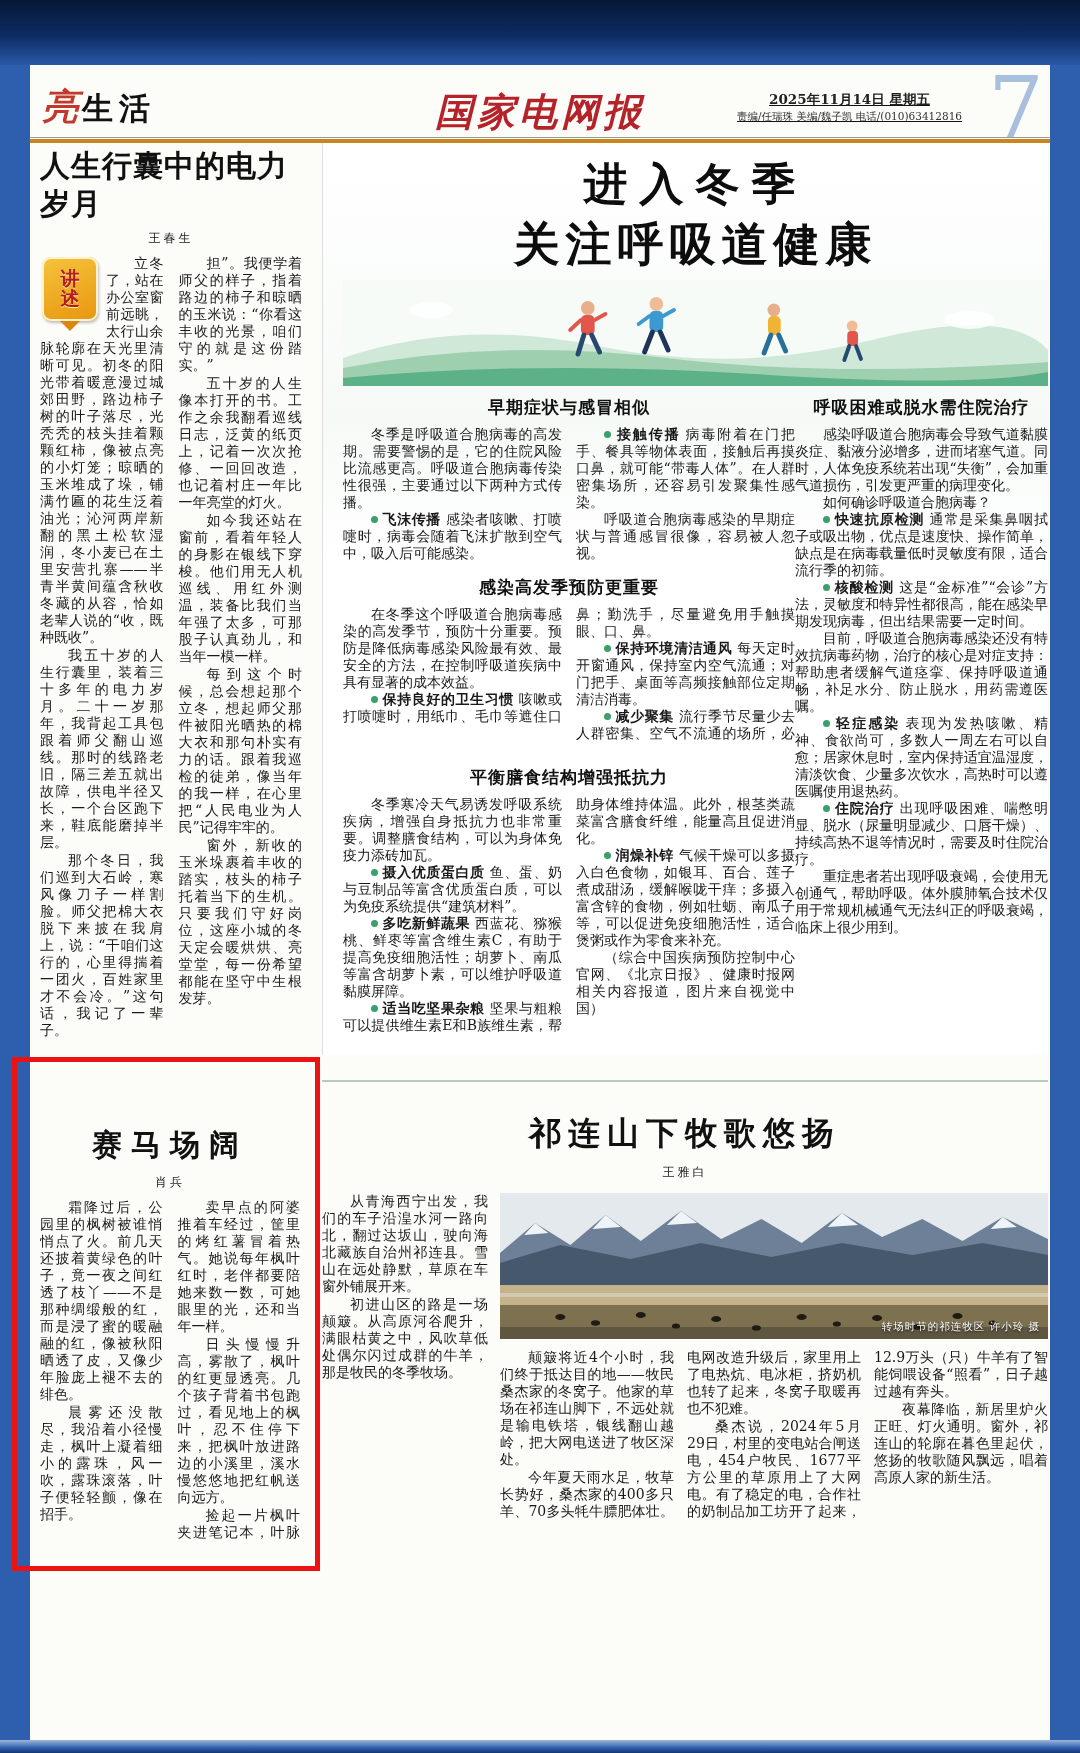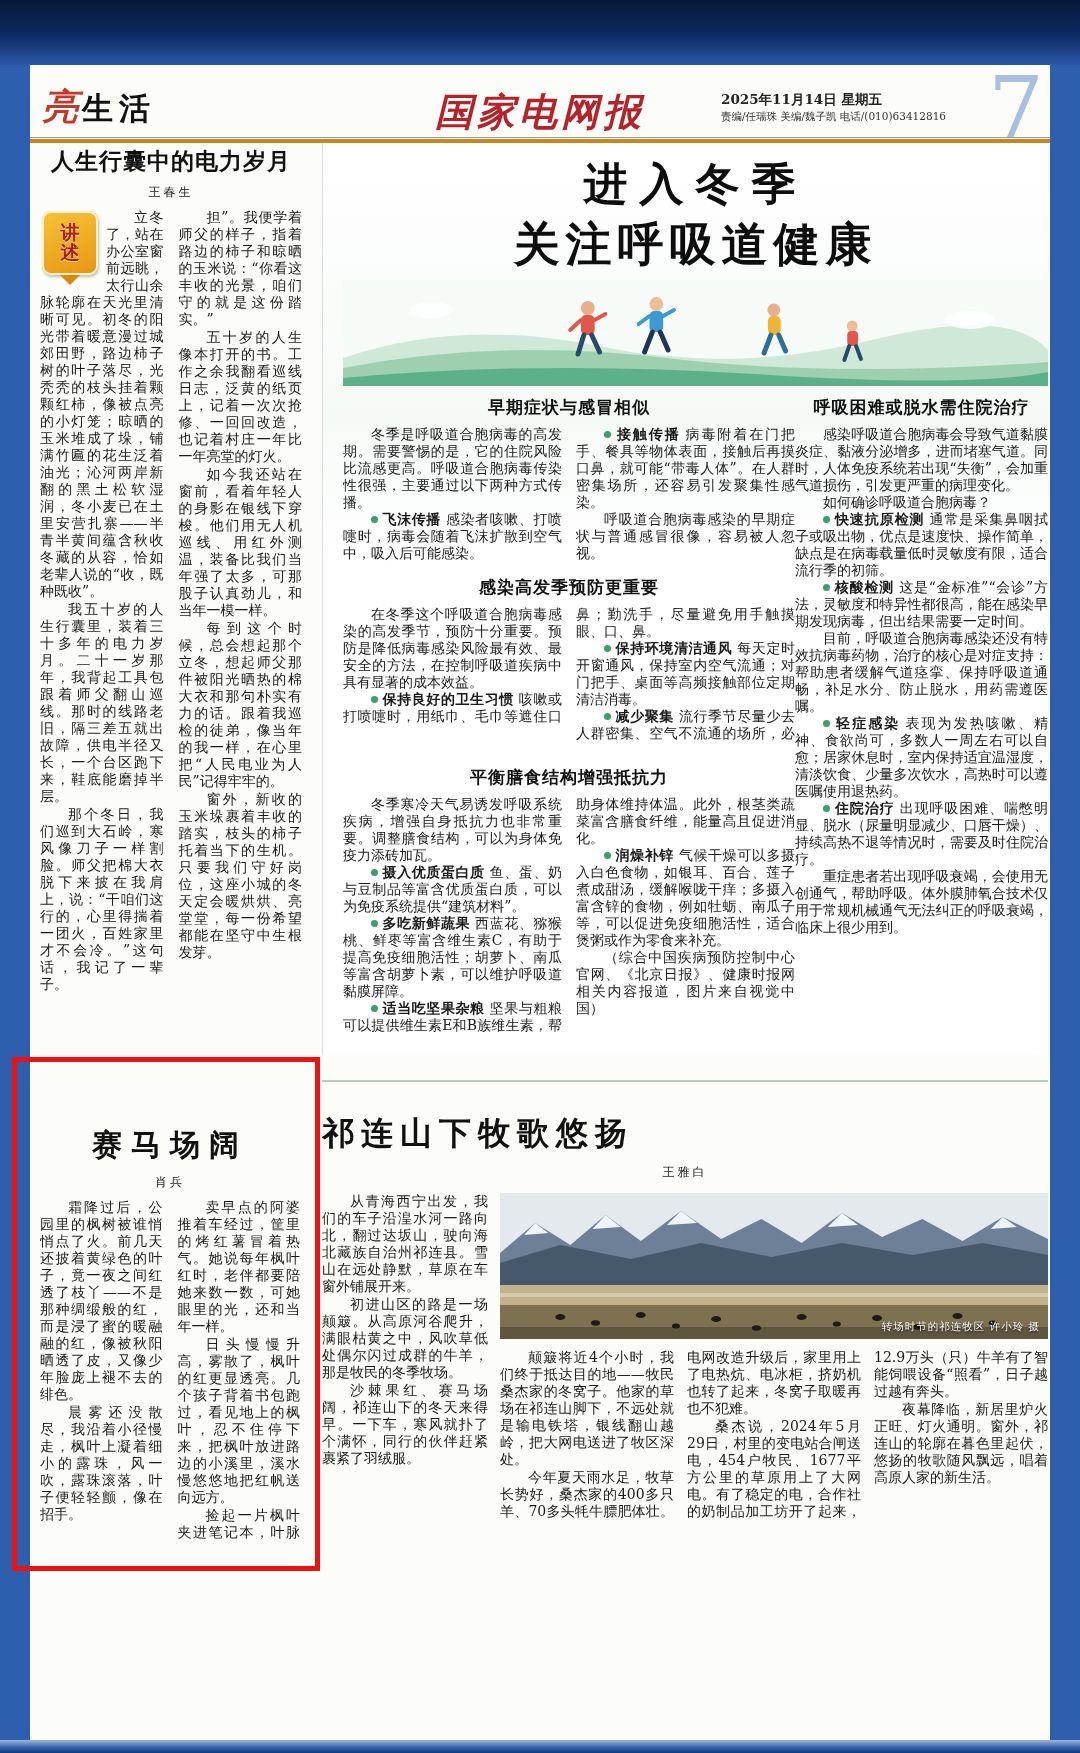--- a/index.html
+++ b/index.html
@@ -13,38 +13,38 @@
   .band-bottom{position:absolute;left:0;top:1740px;width:1080px;height:13px;
     background:linear-gradient(180deg,#9db7d8 0%,#2e5fae 60%,#16366f 100%);}
   .page{position:absolute;left:30px;top:65px;width:1020px;height:1675px;
     background:#fcfcf9;color:#111;}
   
   .hdr{position:absolute;left:0;top:6px;width:100%;height:66px;}
   .brand{position:absolute;left:12px;top:12px;font-size:31px;font-weight:900;letter-spacing:6px;}
   .brand .accent{color:#c0392b;font-style:italic;font-size:36px;letter-spacing:0;margin-right:4px;}
   .masthead{position:absolute;left:0;right:0;top:16px;text-align:center;
     color:#b5232a;font-size:38px;font-weight:900;letter-spacing:4px;font-style:italic;}
-  .meta{position:absolute;right:104px;top:18px;text-align:left;line-height:1.5;}
+  .meta{position:absolute;right:88px;top:18px;text-align:center;line-height:1.5;text-decoration:underline;}
   .meta .date{font-size:13.5px;font-weight:700;color:#222;}
   .meta .staff{font-size:10.5px;color:#333;}
   .pagenum{position:absolute;right:6px;top:-4px;font-size:88px;line-height:0.95;
     color:#a8c0de;font-weight:400;}
   .hrule{position:absolute;left:0;top:72px;width:100%;height:5px;
     border-top:1px solid #9a9a9a;background:linear-gradient(180deg,#fff 0 1px,#c8861d 1px 5px);}
   
   .byline{text-align:center;font-size:12px;color:#222;letter-spacing:3px;margin:8px 0;}
   .bp,.hp{margin:0;font-size:14px;line-height:17px;text-align:justify;text-indent:2em;
     color:#1a1a1a;}
   .hp .dot{display:none;width:7px;height:7px;border-radius:50%;background:#3aa06b;
     margin-right:4px;vertical-align:1px;}
   .hp.bullet .dot{display:inline-block;}
   .hp .lead{font-family:"DejaVu Sans","Liberation Sans",sans-serif;font-weight:700;margin-right:5px;}
   
   .left-article{position:absolute;left:10px;top:82px;width:262px;height:898px;overflow:hidden;}
-  .left-article h1{margin:0;font-size:23px;font-weight:900;text-align:center;letter-spacing:1px;line-height:1.25;}
+  .left-article h1{margin:0;font-size:30px;font-weight:900;letter-spacing:1px;line-height:1.25;}
   .la-body{column-count:2;column-gap:15px;height:822px;overflow:hidden;margin-top:4px;}
   .bp{margin-bottom:1px;}
   .badge{float:left;width:56px;height:64px;margin:2px 8px 6px 2px;position:relative;
     background:linear-gradient(160deg,#f6c33c,#e8960f);border-radius:9px;
     box-shadow:inset 0 0 0 2px #fff3cf, 1px 2px 3px rgba(0,0,0,.25);
     display:flex;flex-direction:column;align-items:center;justify-content:center;}
   .badge span{font-size:19px;font-weight:900;color:#b01e1e;line-height:1.05;
     text-shadow:0 1px 0 #ffe9b0;}
   .badge::after{content:"";position:absolute;left:18px;bottom:-10px;
     border:10px solid transparent;border-top-color:#d9880c;border-bottom:0;
@@ -69,21 +69,21 @@
   .rsec-body{height:566px;overflow:hidden;}
   
   .maple{position:absolute;left:10px;top:1030px;width:260px;height:480px;overflow:hidden;}
   .maple h1{margin:30px 0 0;font-size:30px;font-weight:900;text-align:center;letter-spacing:9px;}
   .maple .mp-body{column-count:2;column-gap:15px;height:352px;overflow:hidden;margin-top:6px;}
   .red-overlay{position:absolute;left:12px;top:1057px;width:298px;height:504px;
     border:5px solid #ec1212;z-index:6;}
   
   .pastoral{position:absolute;left:292px;top:1015px;width:726px;height:560px;
     border-top:2px solid #b8ccbc;overflow:hidden;}
-  .pastoral h1{margin:30px 0 0;font-size:32px;font-weight:900;letter-spacing:7px;}
+  .pastoral h1{margin:30px 0 0;font-size:32px;font-weight:900;text-align:center;letter-spacing:7px;}
   .prow{display:flex;gap:12px;margin-top:12px;}
   .lead-col{width:166px;flex:none;height:380px;overflow:hidden;}
   .pright{flex:1;min-width:0;}
   .photo{position:relative;width:100%;height:146px;overflow:hidden;background:#404040;}
   .photo svg{position:absolute;left:0;top:0;width:100%;height:100%;}
   .caption{position:absolute;right:8px;bottom:5px;color:#fff;font-size:10.5px;
     letter-spacing:1px;text-shadow:0 1px 2px rgba(0,0,0,.8);}
   .pbody{column-count:3;column-gap:13px;margin-top:10px;height:218px;overflow:hidden;}
 </style>
 </head>
@@ -224,21 +224,20 @@
   </section>
 
   <section class="pastoral">
     <h1>祁连山下牧歌悠扬</h1>
     <div class="byline">王雅白</div>
     <div class="prow">
       <div class="lead-col">
 
       <p class="bp">从青海西宁出发，我们的车子沿湟水河一路向北，翻过达坂山，驶向海北藏族自治州祁连县。雪山在远处静默，草原在车窗外铺展开来。</p>
           <p class="bp">初进山区的路是一场颠簸。从高原河谷爬升，满眼枯黄之中，风吹草低处偶尔闪过成群的牛羊，那是牧民的冬季牧场。</p>
-          <p class="bp">沙棘果红、赛马场阔，祁连山下的冬天来得早。一下车，寒风就扑了个满怀，同行的伙伴赶紧裹紧了羽绒服。</p>
         </div>
       <div class="pright">
         <div class="photo">
           <svg viewBox="0 0 545 146" preserveAspectRatio="none">
             <rect x="0" y="0" width="545" height="60" fill="#e3e9ed"></rect>
             <path d="M0,60 L35,30 L70,52 L105,22 L140,48 L180,18 L220,46 L260,26 L300,50 L340,20 L380,44 L420,26 L460,48 L500,24 L545,46 L545,95 L0,95 Z" fill="#6d8097"></path>
             <path d="M105,22 L120,34 L92,36 Z M180,18 L196,30 L166,32 Z M340,20 L356,32 L326,34 Z M500,24 L514,34 L488,36 Z M35,30 L48,40 L24,42 Z" fill="#eff4f8"></path>
             <path d="M0,70 L60,52 L130,66 L200,50 L270,64 L340,50 L410,62 L480,50 L545,62 L545,100 L0,100 Z" fill="#46586c"></path>
             <rect x="0" y="92" width="545" height="22" fill="#c4b28a"></rect>
             <rect x="0" y="100" width="545" height="4" fill="#d8d4c2" opacity="0.7"></rect>

